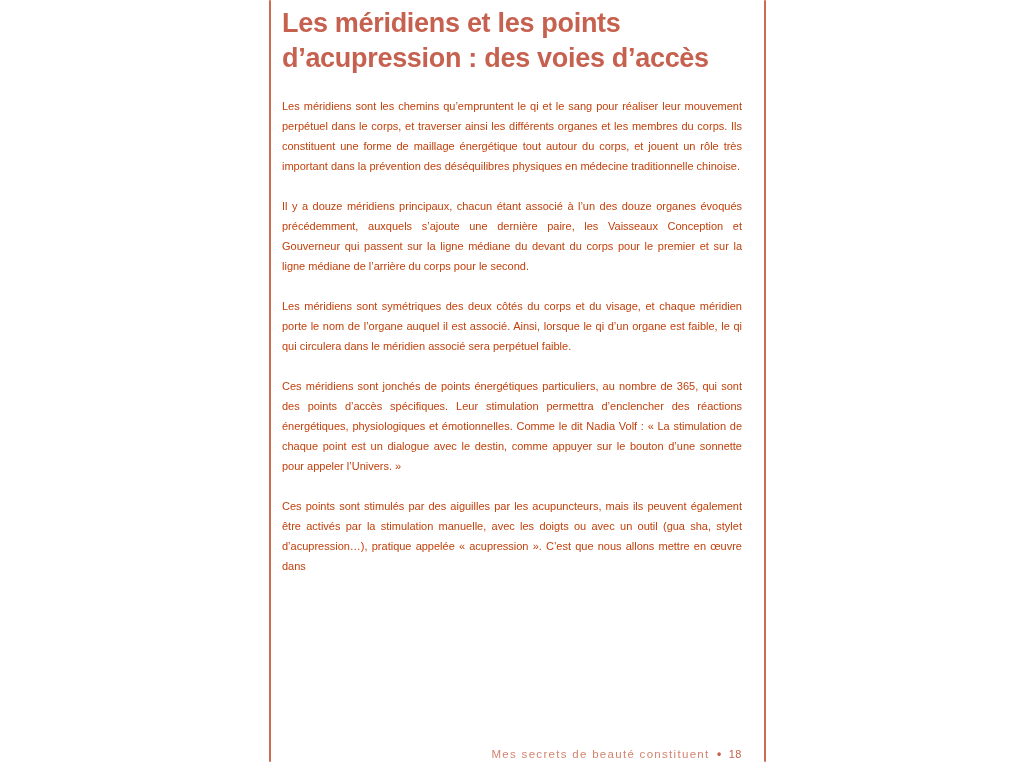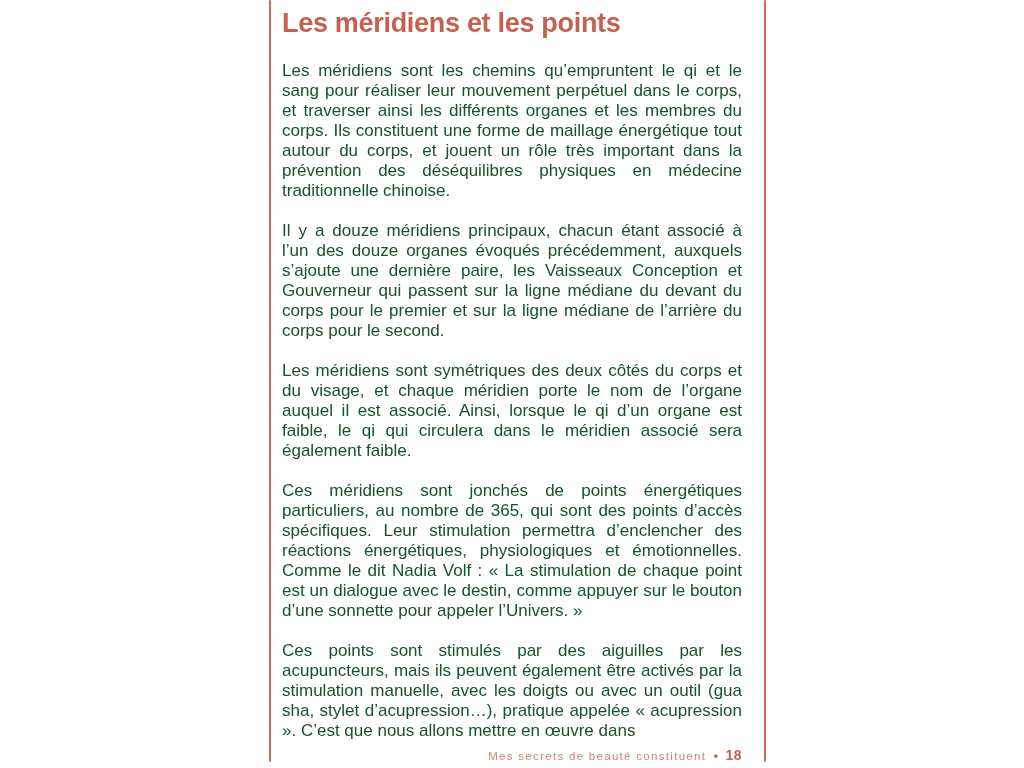--- a/index.html
+++ b/index.html
@@ -30,22 +30,22 @@
   .title {
     color: #c7614f;
     font-weight: bold;
     font-size: 27px;
     line-height: 35px;
     letter-spacing: -0.3px;
     margin-bottom: 20px;
   }
   .title-line { white-space: nowrap; }
   .body-text p {
-    color: #14532d;
-    font-size: 17px;
+    color: #c2410c;
+    font-size: 11px;
     line-height: 20px;
     text-align: justify;
     margin-bottom: 20px;
   }
   .footer {
     position: absolute;
     left: 282px;
     top: 747px;
     width: 460px;
     text-align: right;
@@ -55,42 +55,43 @@
   }
   .footer .sep {
     color: #c7614f;
     font-weight: bold;
     letter-spacing: 0;
     margin: 0 3px;
     font-size: 12px;
   }
   .footer .page-num {
     color: #c7614f;
-    font-weight: bold;
-    font-size: 14px;
+    font-weight: normal;
+    font-size: 11px;
     letter-spacing: 0.5px;
   }
 </style>
 </head>
 <body>
 
 <div class="page">
 
   <div class="rule rule-left"></div>
   <div class="rule rule-right"></div>
 
   <div class="content">
     <h1 class="title">
       <div class="title-line">Les méridiens et les points</div>
+      <div class="title-line">d’acupression : des voies d’accès</div>
     </h1>
 
     <div class="body-text">
       <p>Les méridiens sont les chemins qu’empruntent le qi et le sang pour réaliser leur mouvement perpétuel dans le corps, et traverser ainsi les différents organes et les membres du corps. Ils constituent une forme de maillage énergétique tout autour du corps, et jouent un rôle très important dans la prévention des déséquilibres physiques en médecine traditionnelle chinoise.</p>
       <p>Il y a douze méridiens principaux, chacun étant associé à l’un des douze organes évoqués précédemment, auxquels s’ajoute une dernière paire, les Vaisseaux Conception et Gouverneur qui passent sur la ligne médiane du devant du corps pour le premier et sur la ligne médiane de l’arrière du corps pour le second.</p>
-      <p>Les méridiens sont symétriques des deux côtés du corps et du visage, et chaque méridien porte le nom de l’organe auquel il est associé. Ainsi, lorsque le qi d’un organe est faible, le qi qui circulera dans le méridien associé sera également faible.</p>
+      <p>Les méridiens sont symétriques des deux côtés du corps et du visage, et chaque méridien porte le nom de l’organe auquel il est associé. Ainsi, lorsque le qi d’un organe est faible, le qi qui circulera dans le méridien associé sera perpétuel faible.</p>
       <p>Ces méridiens sont jonchés de points énergétiques particuliers, au nombre de 365, qui sont des points d’accès spécifiques. Leur stimulation permettra d’enclencher des réactions énergétiques, physiologiques et émotionnelles. Comme le dit Nadia Volf : « La stimulation de chaque point est un dialogue avec le destin, comme appuyer sur le bouton d’une sonnette pour appeler l’Univers. »</p>
       <p>Ces points sont stimulés par des aiguilles par les acupuncteurs, mais ils peuvent également être activés par la stimulation manuelle, avec les doigts ou avec un outil (gua sha, stylet d’acupression…), pratique appelée « acupression ». C’est que nous allons mettre en œuvre dans</p>
     </div>
   </div>
 
   <div class="footer">
     <span>Mes secrets de beauté constituent</span>
     <span class="sep">•</span>
     <span class="page-num">18</span>
   </div>

